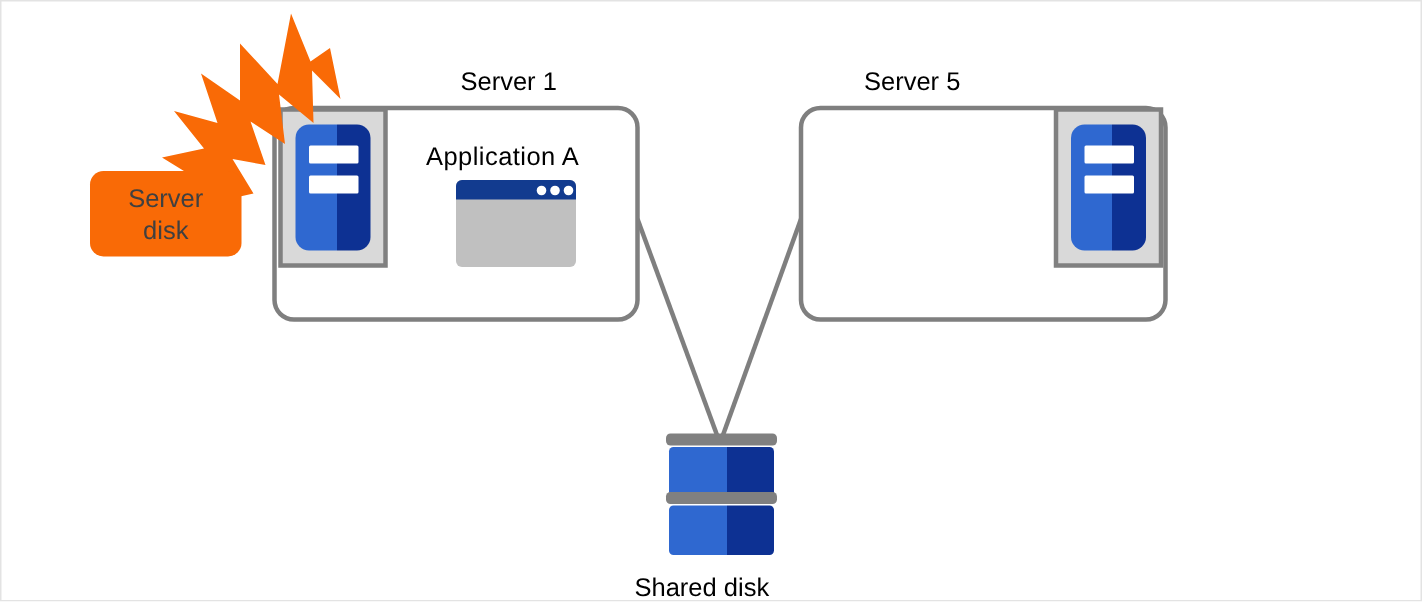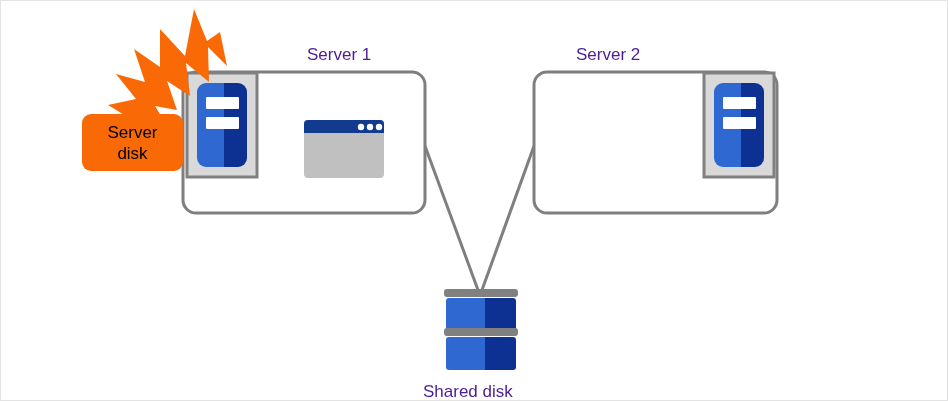--- a/index.html
+++ b/index.html
@@ -21,49 +21,48 @@
   }
   .svg-layer {
     position: absolute;
     left: 0;
     top: 0;
     width: 948px;
     height: 401px;
   }
   .label {
     position: absolute;
-    color: #4c1d95;
+    color: #000000;
     font-size: 17px;
     line-height: 20px;
     white-space: nowrap;
     font-family: "Liberation Sans", sans-serif;
   }
   #server1-title { left: 306px; top: 44px; }
   #server2-title { left: 575px; top: 44px; }
   #app-a-title   { left: 283px; top: 94px; letter-spacing: 0.3px; }
   #shared-disk-title { left: 422px; top: 369px; margin-top: 12px; }
 
   .badge {
     position: absolute;
     left: 59px;
     top: 113px;
     width: 101px;
     height: 57px;
     background: #f96a06;
     border-radius: 9px;
-    color: #000000;
+    color: #404040;
     font-size: 17px;
     line-height: 21px;
     text-align: center;
     display: flex;
     flex-direction: column;
     align-items: center;
     justify-content: center;
     font-family: "Liberation Sans", sans-serif;
-    margin-left: 22px;
   }
   .badge span { display: block; }
 </style>
 </head>
 <body>
 
 <div id="canvas">
 
   <svg class="svg-layer" viewBox="0 0 948 401">
     <defs>
@@ -146,22 +145,23 @@
                L 207 46
                L 226 65
                L 219 31
                L 206 40
                Z" fill="#f96a06"></path>
     </g>
   </svg>
 
   <div class="label" id="server1-title">Server 1</div>
 
-  <div class="label" id="server2-title">Server 2</div>
+  <div class="label" id="server2-title">Server 5</div>
 
+  <div class="label" id="app-a-title">Application A</div>
 
   <div class="label" id="shared-disk-title">Shared disk</div>
 
   <div class="badge">
     <span>Server</span>
     <span>disk</span>
   </div>
 
 </div>
 

